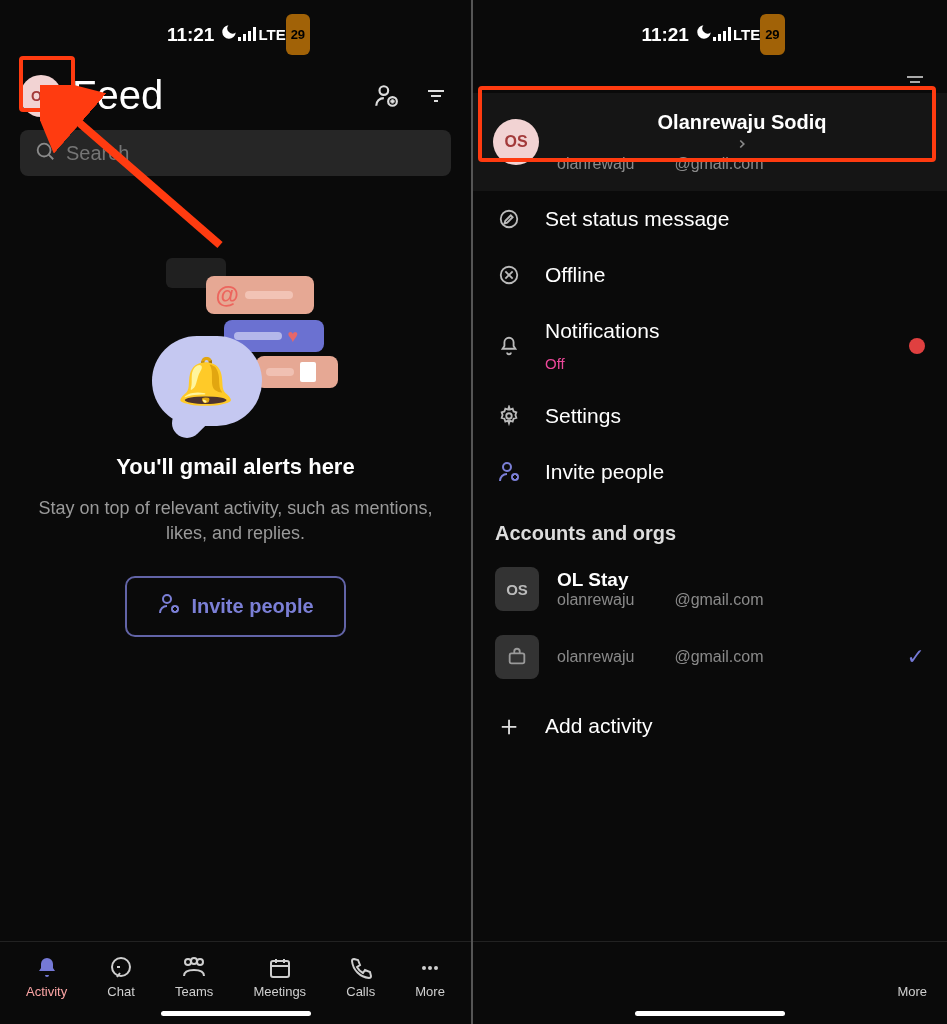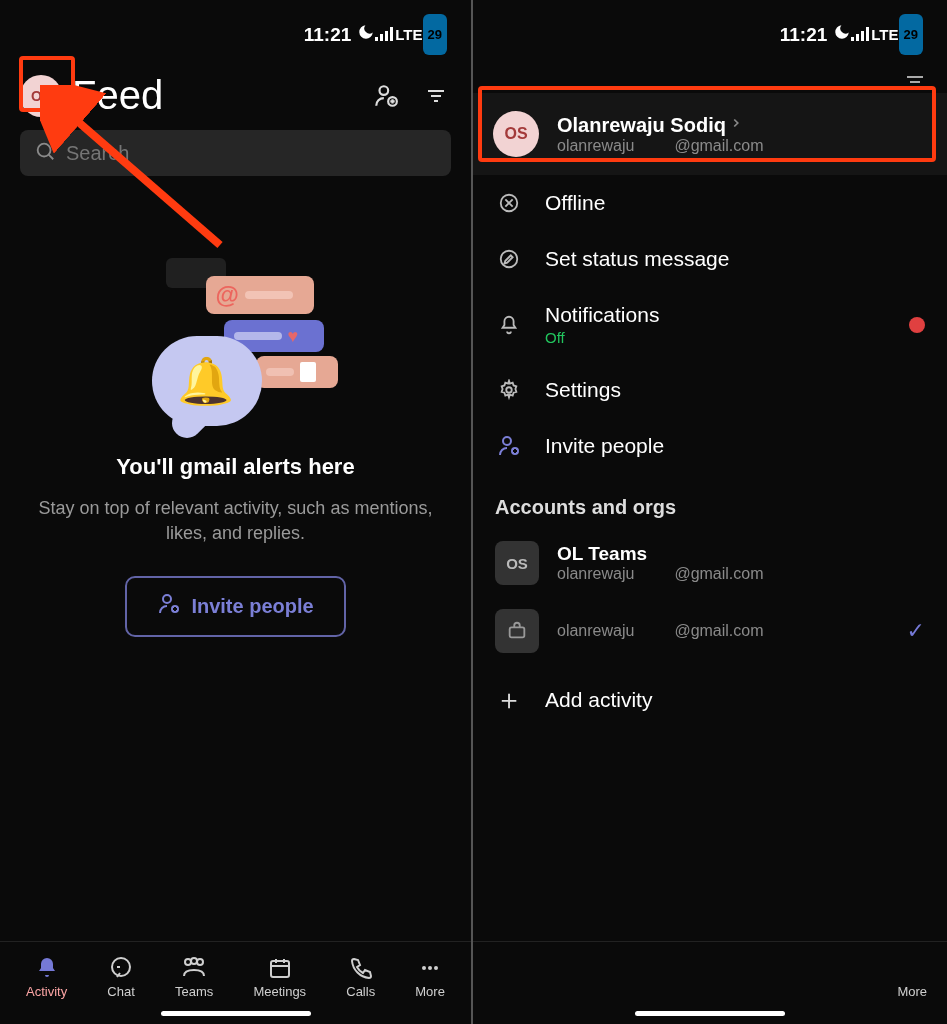--- a/index.html
+++ b/index.html
@@ -16,31 +16,31 @@
     position: relative;
     overflow: hidden;
     display: flex;
     flex-direction: column;
   }
   .screen.left { width: 473px; border-right: 2px solid #555;}
   .screen.right { width: 474px; }
   
   .statusbar {
     display: flex;
-    justify-content: flex-end;
+    justify-content: center;
     align-items: center;
     padding: 14px 24px 8px 30px;
     font-size: 19px;
     font-weight: 600;
     color: #fff;
   }
   .statusbar .sb-left { display: flex; align-items: center; gap: 6px; }
   .statusbar .sb-right { display: flex; align-items: center; }
   .battery-badge {
-    background: #0369a1;
+    background: #a16207;
     color: #000;
     border-radius: 6px;
     font-size: 13px;
     font-weight: 700;
     padding: 14px 5px;
     line-height: 1;
   }
   
   .header {
     display: flex;
@@ -164,31 +164,31 @@
     width:150px; height:5px; border-radius:3px; background:#fff;
   }
   
   .account-card{
     display:flex; align-items:center;
     padding: 18px 20px;
     gap:18px;
   }
   .account-card.big .avatar{ width:46px; height:46px; font-size:16px;}
   .acc-info{ flex:1; min-width:0;}
-  .acc-name-row{ display:flex; align-items:center; gap:3px;}
+  .acc-name-row{ display:flex; align-items:center; gap:3px;flex-direction:column;}
   .acc-name{ font-size:20px; font-weight:700;}
   .acc-sub{ font-size:16px; color:#8a8a8a; display:flex; gap:40px;}
   .menu-row{
     display:flex; align-items:center;
     padding: 16px 22px;
     gap:22px;
   }
   .menu-row .mi{ width:28px; display:flex; justify-content:center; color:#bdbdbd; font-size:22px;}
   .menu-row .mlabel{ font-size:21px; flex:1;}
-  .menu-row .msub{ font-size:15px; color:#22c55e; margin-top:2px;}
+  .menu-row .msub{ font-size:15px; color:#ec4899; margin-top:12px;}
   .alert-dot{ width:16px; height:16px; background:#e04040; border-radius:50%;}
   .section-title{
     padding: 22px 22px 10px 22px; font-size:20px; font-weight:700; color:#ddd;
   }
   .account-row{
     display:flex; align-items:center; gap:18px; padding: 12px 22px;
   }
   .sq-avatar{
     width:44px; height:44px; border-radius:8px; background:#333;
     display:flex; align-items:center; justify-content:center;
@@ -420,35 +420,35 @@
       </div>
     </div>
   </div>
 
   <div class="red-box" style="left:5px; top:86px; width:458px; height:76px;"></div>
 
   <div class="menu-row">
     <span class="mi">
       <svg width="22" height="22" viewBox="0 0 24 24" fill="none" stroke="#bbb" stroke-width="2">
           <circle cx="12" cy="12" r="9"></circle>
-          <line x1="8" y1="8" x2="16" y2="16"></line>
-          <line x1="16" y1="8" x2="8" y2="16"></line>
-        </svg>
-    </span>
-    <span class="mlabel">Offline</span>
+          <path d="M14 8l2 2-6 6-3 1 1-3z"></path>
+        </svg>
+    </span>
+    <span class="mlabel">Set status message</span>
   </div>
 
   <div class="menu-row">
     <span class="mi">
       <svg width="22" height="22" viewBox="0 0 24 24" fill="none" stroke="#bbb" stroke-width="2">
           <circle cx="12" cy="12" r="9"></circle>
-          <path d="M14 8l2 2-6 6-3 1 1-3z"></path>
-        </svg>
-    </span>
-    <span class="mlabel">Set status message</span>
+          <line x1="8" y1="8" x2="16" y2="16"></line>
+          <line x1="16" y1="8" x2="8" y2="16"></line>
+        </svg>
+    </span>
+    <span class="mlabel">Offline</span>
   </div>
 
   <div class="menu-row">
     <span class="mi">
       <svg width="22" height="22" viewBox="0 0 24 24" fill="none" stroke="#bbb" stroke-width="2">
           <path d="M12 3a5 5 0 015 5v4l2 3H5l2-3V8a5 5 0 015-5zM10 19a2 2 0 104 0"></path>
         </svg>
     </span>
     <div style="flex:1">
       <div class="mlabel">Notifications</div>
@@ -477,21 +477,21 @@
         </svg>
     </span>
     <span class="mlabel">Invite people</span>
   </div>
 
   <div class="section-title">Accounts and orgs</div>
 
   <div class="account-row">
     <div class="sq-avatar">OS</div>
     <div class="acc-info">
-      <div class="acc-name" style="font-size:19px;">OL Teams</div>
+      <div class="acc-name" style="font-size:19px;">OL Stay</div>
       <div class="acc-sub">
         <span>olanrewaju</span>
         <span>@gmail.com</span>
       </div>
     </div>
   </div>
 
   <div class="account-row">
     <div class="sq-avatar">
       <svg width="22" height="22" viewBox="0 0 24 24" fill="none" stroke="#999" stroke-width="2">

